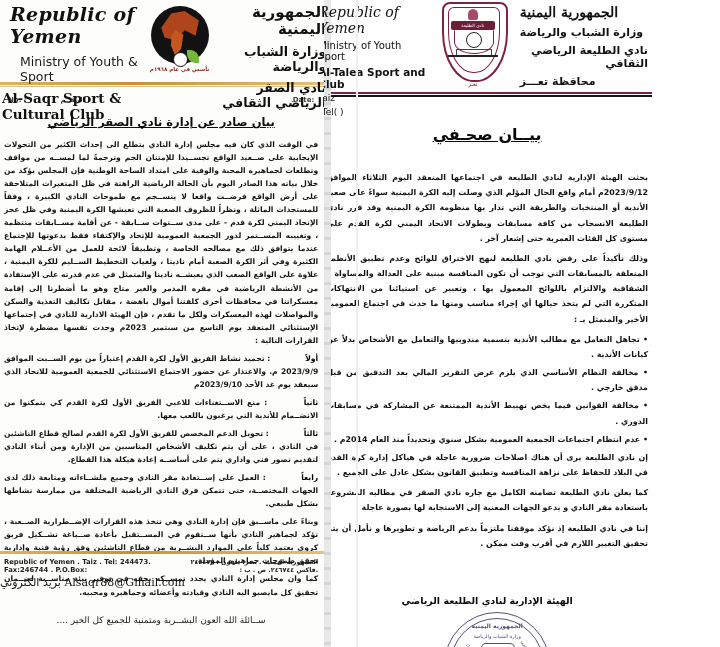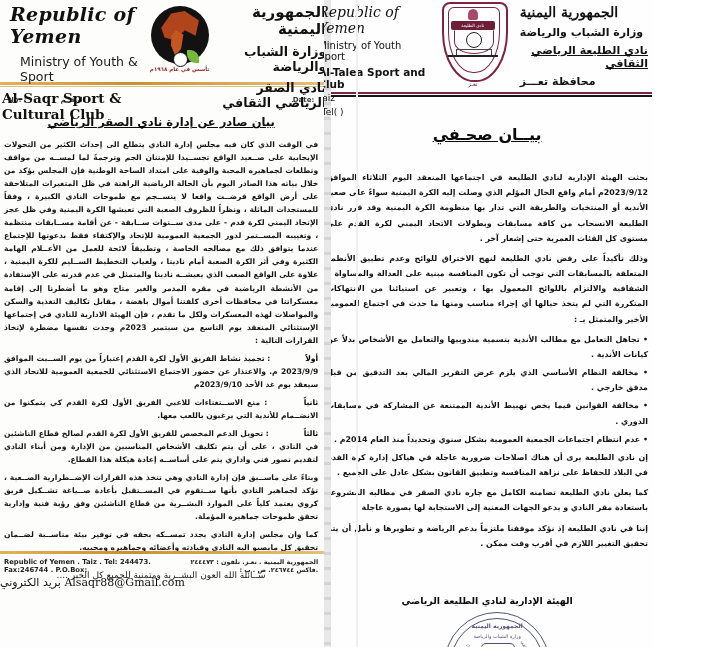--- a/index.html
+++ b/index.html
@@ -129,21 +129,21 @@
   }
   .r-lat{display:flex;flex-direction:column;align-items:flex-start;margin-left:-6px;padding-top:2px;}
   .r-lat .l1{font-family:"DejaVu Serif",serif;font-style:italic;font-size:14px;color:#111;}
   .r-lat .l2{font-size:10px;color:#111;margin-top:4px;font-weight:500;}
   .r-lat .l3{font-size:10.5px;color:#111;margin-top:4px;font-weight:bold;}
   .r-lat .l4{font-size:9px;color:#111;margin-top:3px;}
   .r-lat .l5{font-size:9px;color:#111;margin-top:4px;}
   .r-ar{direction:rtl;text-align:right;display:flex;flex-direction:column;align-items:flex-end;padding-top:2px;}
   .r-ar .a1{font-size:14px;font-weight:bold;color:#111;font-family:"DejaVu Serif",serif;}
   .r-ar .a2{font-size:11px;font-weight:bold;color:#111;margin-top:6px;}
-  .r-ar .a3{font-size:11px;font-weight:bold;color:#111;margin-top:5px;text-decoration:underline;}
+  .r-ar .a3{font-size:11px;font-weight:bold;color:#111;margin-top:5px;}
   .r-ar .a4{font-size:11px;font-weight:bold;color:#111;margin-top:5px;letter-spacing:1px;}
   
   .crest{position:relative;width:86px;height:90px;flex:0 0 auto;margin:0 4px;}
   .crest .outer{
     position:absolute;left:12px;top:0;width:62px;height:76px;
     background:#fff;border:2.2px solid #7d2440;
     border-radius:8px 8px 48% 48%/8px 8px 62% 62%;
   }
   .crest .inner{
     position:absolute;left:18px;top:5px;width:50px;height:64px;
@@ -275,20 +275,21 @@
       </div>
     </div>
 
     <div class="bodywrap">
       <div class="title-l">بيان صادر عن إدارة نادي الصقر الرياضي</div>
       <p class="para-l">في الوقت الذي كان فيه مجلس إدارة النادي يتطلع الى إحداث الكثير من التحولات الإيجابية على صــعيد الواقع تجســيدا للإمتنان الجم وترجمةً لما لمســه من مواقف وتطلعات لجماهيره المحبة والوفية على امتداد الساحة الوطنية فإن المجلس يؤكد من خلال بيانه هذا الصادر اليوم بأن الحالة الرياضية الراهنة في ظل المتغيرات المتلاحقة على أرض الواقع فرضــت واقعا لا ينســجم مع طموحات النادي الكبيرة ، وفقاً للمستجدات الماثلة ، ونظراً للظروف الصعبة التي تعيشها الكرة اليمنية وفي ظل عجز الإتحاد اليمني لكرة قدم - على مدى ســنوات ســابقة - عن أقامة مســابقات منتظمة ، وتغييبه المســتمر لدور الجمعية العمومية للإتحاد والإكتفاء فقط بدعوتها للإجتماع عندما يتوافق ذلك مع مصالحه الخاصة ، وتطبيقاً لائحة للعمل من الأعــلام الهامة الكثيرة وفي أثر الكرة الصعبة أمام نادينا ، ولغياب التخطيط الســليم للكرة اليمنية ، علاوة على الواقع الصعب الذي يعيشــه نادينا والمتمثل في عدم قدرته على الإستفادة من الأنشطة الرياضية في مقره المدمر والغير متاح وهو ما أضطرنا إلى إقامة معسكراتنا في محافظات أخرى كلفتنا أموال باهضة ، مقابل تكاليف التغذية والسكن والمواصلات لهذه المعسكرات ولكل ما تقدم ، فإن الهيئة الادارية للنادي في إجتماعها الإستثنائي المنعقد يوم التاسع من سبتمبر 2023م وجدت نفسها مضطرة لإتخاذ القرارات التالية :</p>
 
       <p class="item-l"><b class="lbl">أولاً</b> : <span>تجميد نشاط الفريق الأول لكرة القدم إعتباراً من يوم الســبت الموافق 2023/9/9 م. والاعتذار عن حضور الاجتماع الاستثنائي للجمعية العمومية للاتحاد الذي سيعقد يوم غد الأحد 2023/9/10م</span></p>
       <p class="item-l"><b class="lbl">ثانياً</b> : <span>منع الاســتغناءات للاعبي الفريق الأول لكرة القدم كي يتمكنوا من الانضــمام للأندية التي يرغبون باللعب معها.</span></p>
       <p class="item-l"><b class="lbl">ثالثاً</b> : <span>تحويل الدعم المخصص للفريق الأول لكرة القدم لصالح قطاع الناشئين في النادي ، على أن يتم تكليف الأشخاص المناسبين من الإدارة ومن أبناء النادي لتقديم تصور فني واداري يتم على أساســه إعادة هيكلة هذا القطاع.</span></p>
+      <p class="item-l"><b class="lbl">رابعاً</b> : <span>العمل على إســتعادة مقر النادي وجميع ملشــاءاته ومتابعة ذلك لدى الجهات المختصــة، حتى تتمكن فرق النادي الرياضية المختلفة من ممارسة نشاطها بشكل طبيعي.</span></p>
 
       <p class="para-l">وبناءً على ماســبق فإن إدارة النادي وهي تتخذ هذه القرارات الإضــطرارية الصــعبة ، تؤكد لجماهير النادي بأنها ســتقوم في المســتقبل بأعادة صــياغة تشــكيل فريق كروي يعتمد كلياً على الموارد البشــرية من قطاع الناشئين وفق رؤية فنية وإدارية تحقق طموحات جماهيره المؤملة.</p>
       <p class="para-l">كما وان مجلس إدارة النادي يجدد تمســكه بحقه في توفير بيئة مناســبة لضــمان تحقيق كل مايصبو اليه النادي وقيادته وأعضائه وجماهيره ومحبيه.</p>
 
       <div class="closing-l">ســائلة الله العون البشــرية ومتمنية للجميع كل الخير ....</div>
     </div>
 
     <div class="foot-l">
       <div class="rule-gold"></div>
       <div class="foot-line1">

